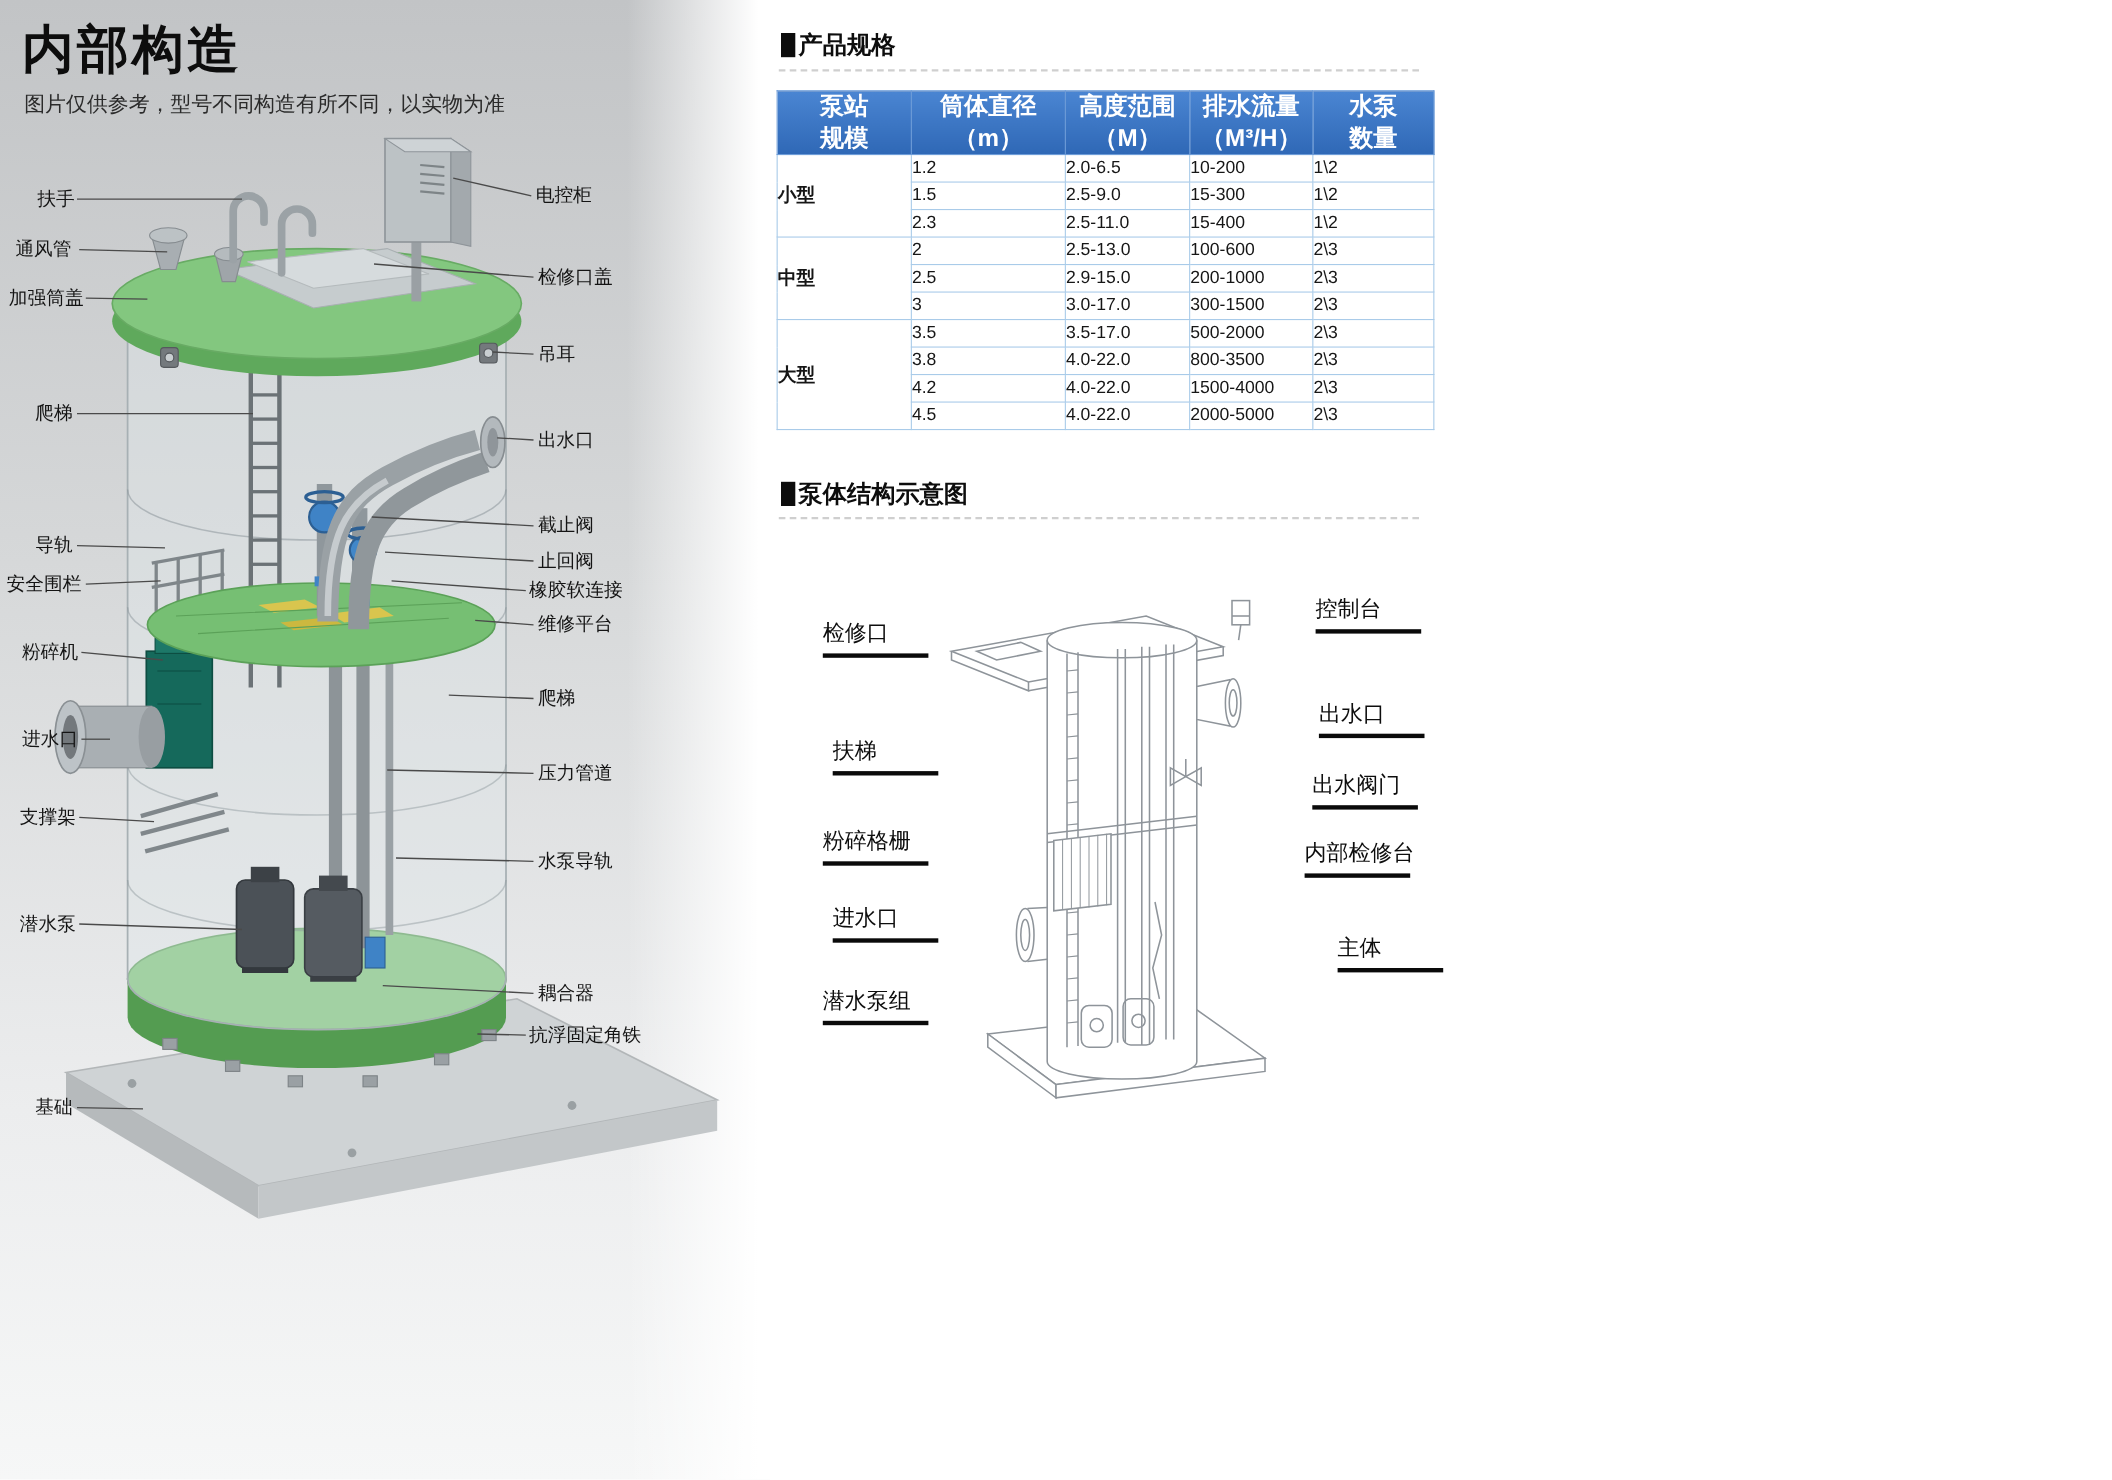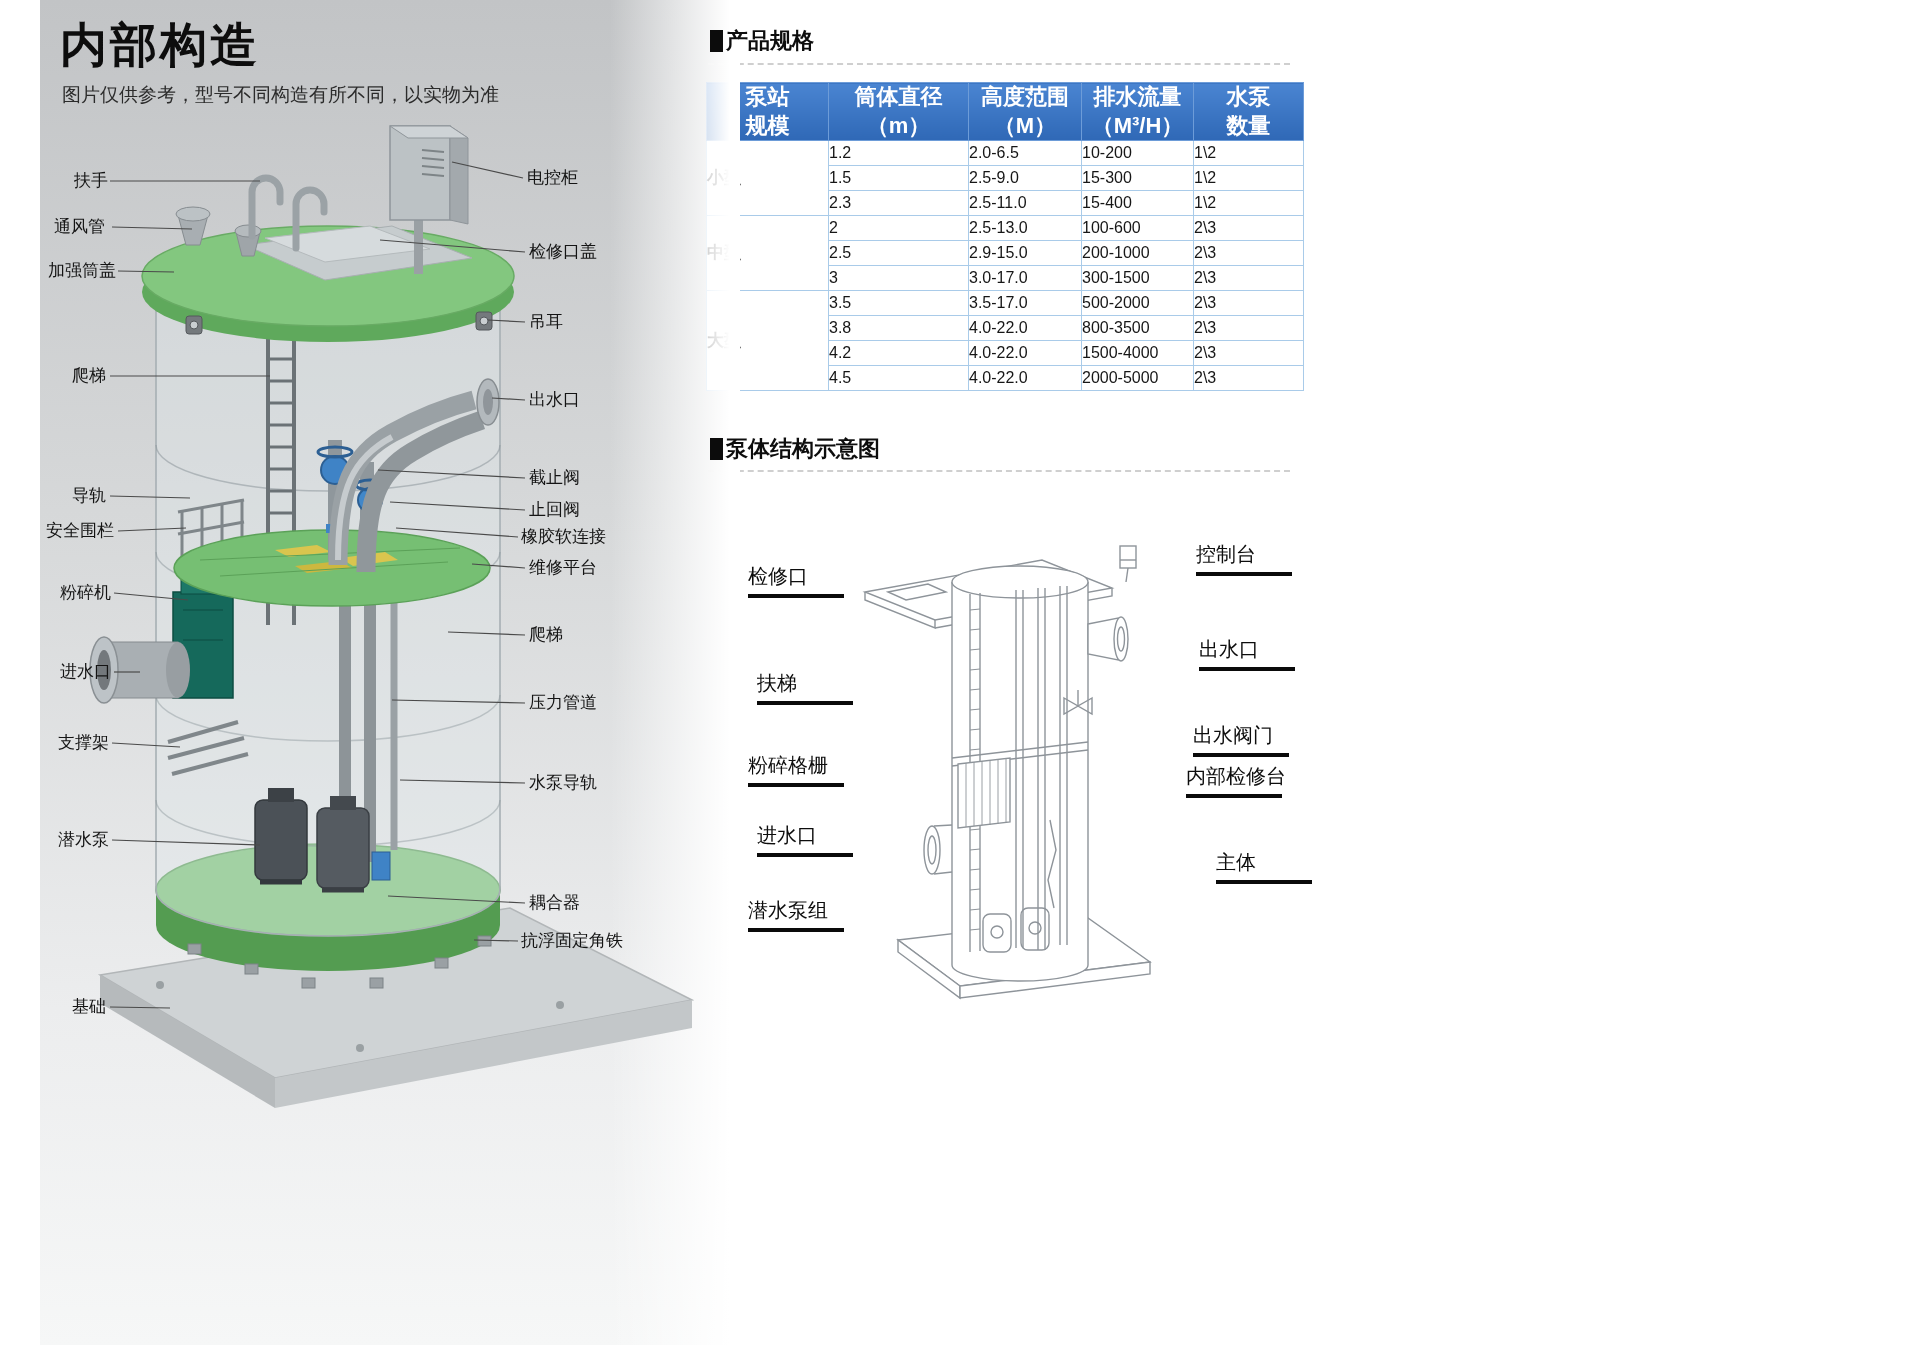--- a/index.html
+++ b/index.html
@@ -2,21 +2,21 @@
 <html><head>
 <meta charset="utf-8">
 <style>
   html,body{margin:0;padding:0;}
   body{width:1920px;height:1345px;overflow:hidden;background:#ffffff;
        font-family:"Liberation Sans","DejaVu Sans",sans-serif;color:#1a1a1a;}
   .page{position:relative;width:1920px;height:1345px;}
 
   
   .left-art{position:absolute;left:0;top:0;width:700px;height:1345px;
-            background:linear-gradient(180deg,#c2c4c6 0%,#d6d8d9 38%,#ecedee 75%,#f6f7f7 100%);margin-left:40px;}
+            background:linear-gradient(180deg,#c2c4c6 0%,#d6d8d9 38%,#ecedee 75%,#f6f7f7 100%);}
   .left-art::after{content:"";position:absolute;top:0;right:0;width:130px;height:100%;z-index:1;
             background:linear-gradient(90deg,rgba(255,255,255,0),#ffffff 92%);}
   .art-svg,.callout-svg{position:absolute;left:0;top:0;z-index:2;}
   .page-title{position:absolute;left:20px;top:14px;z-index:3;font-size:47px;font-weight:900;
               color:#0d0d0d;letter-spacing:3px;margin:0;}
   .page-subtitle{position:absolute;left:22px;top:82px;z-index:3;font-size:19px;color:#2b2b2b;margin:0;}
   .callout{position:absolute;z-index:3;font-size:17px;color:#141414;white-space:nowrap;line-height:20px;}
 
   
   .sec-header{position:absolute;z-index:2;display:flex;align-items:center;gap:3px;}
@@ -490,21 +490,21 @@
   <div class="sch-label" style="left:748px;top:899px">
     <span>潜水泵组</span><div class="bar"></div>
   </div>
 
   <div class="sch-label" style="left:1196px;top:543px">
     <span>控制台</span><div class="bar"></div>
   </div>
   <div class="sch-label" style="left:1199px;top:638px">
     <span>出水口</span><div class="bar"></div>
   </div>
-  <div class="sch-label" style="left:1193px;top:724px">
+  <div class="sch-label" style="left:1193px;top:703px">
     <span>出水阀门</span><div class="bar"></div>
   </div>
   <div class="sch-label" style="left:1186px;top:765px">
     <span>内部检修台</span><div class="bar"></div>
   </div>
   <div class="sch-label" style="left:1216px;top:851px">
     <span>主体</span><div class="bar"></div>
   </div>
 
 </div>

